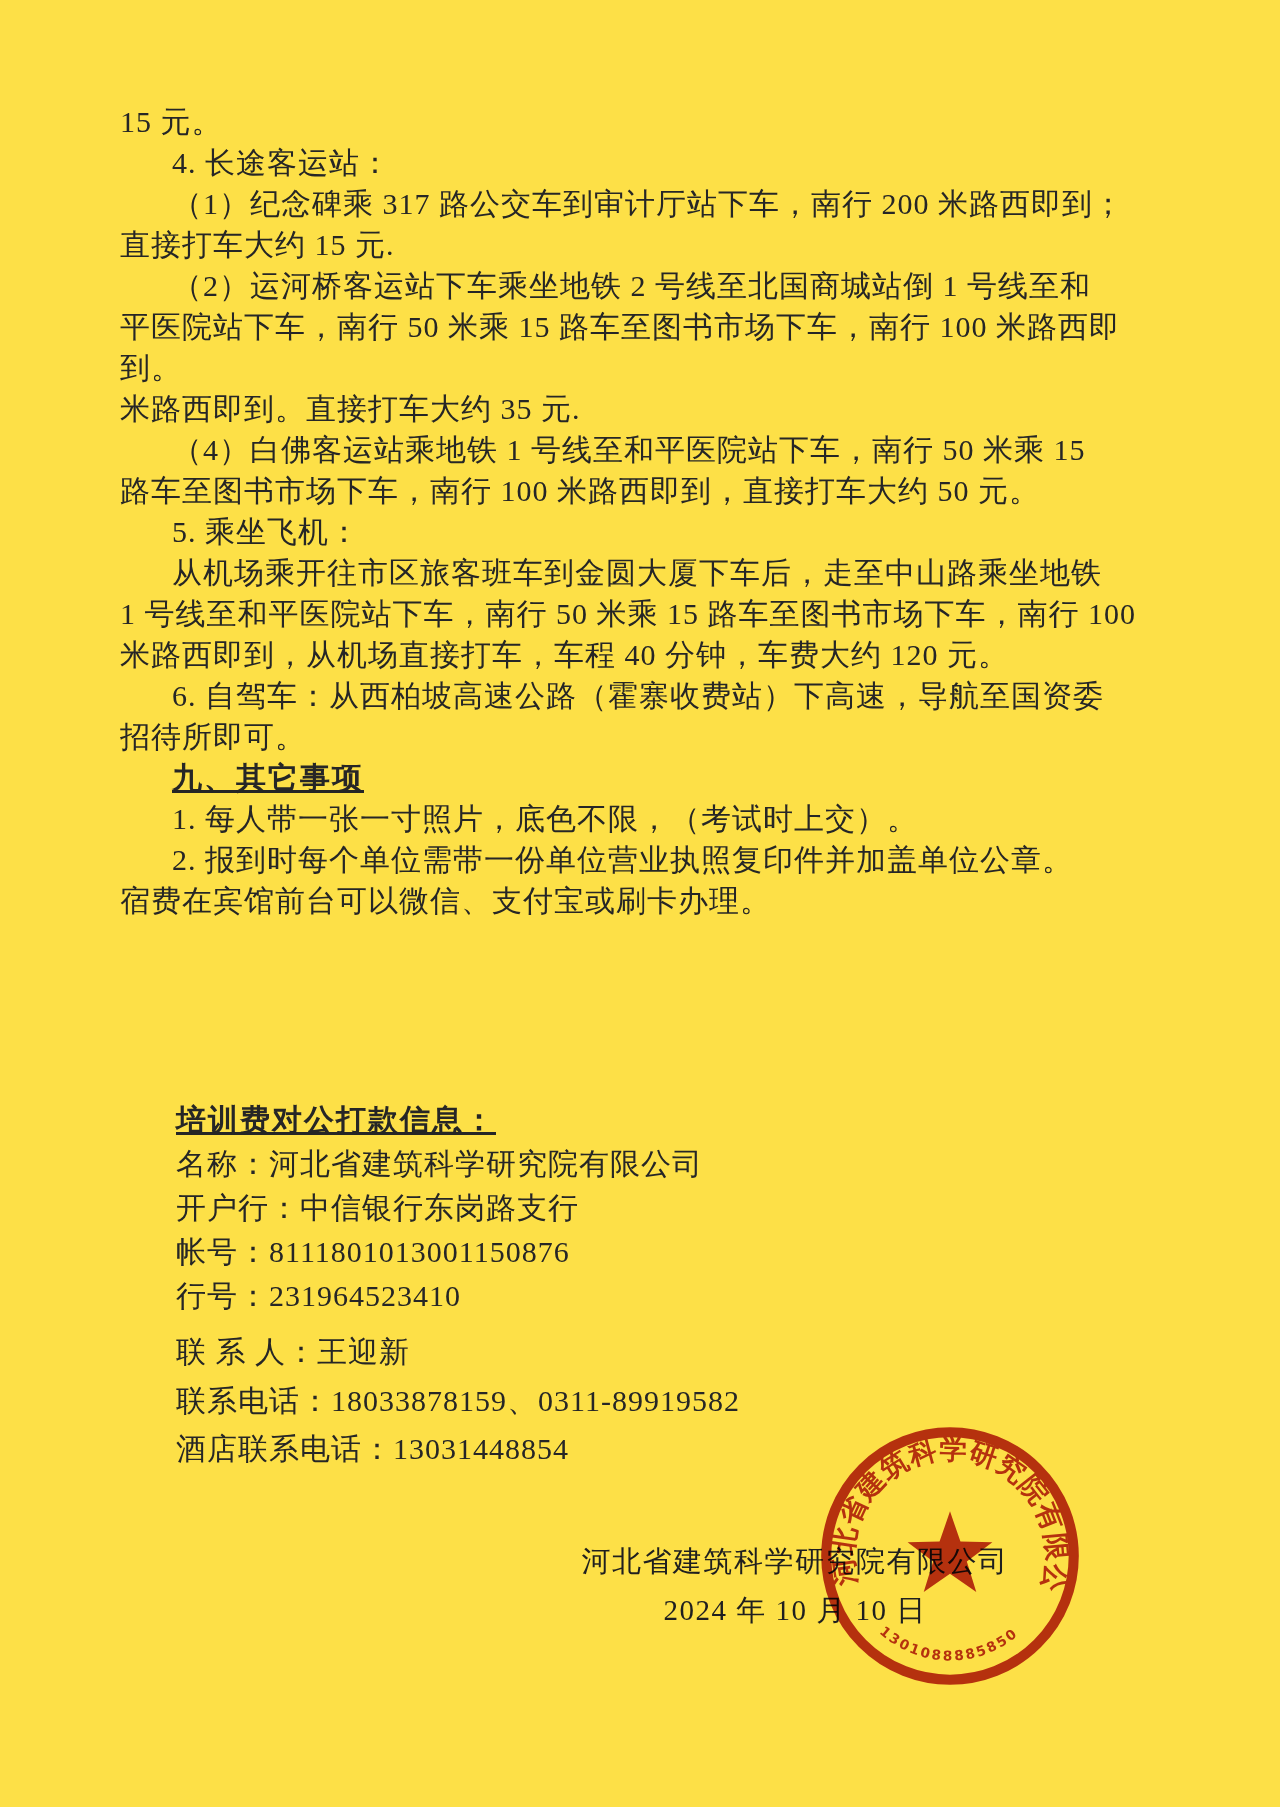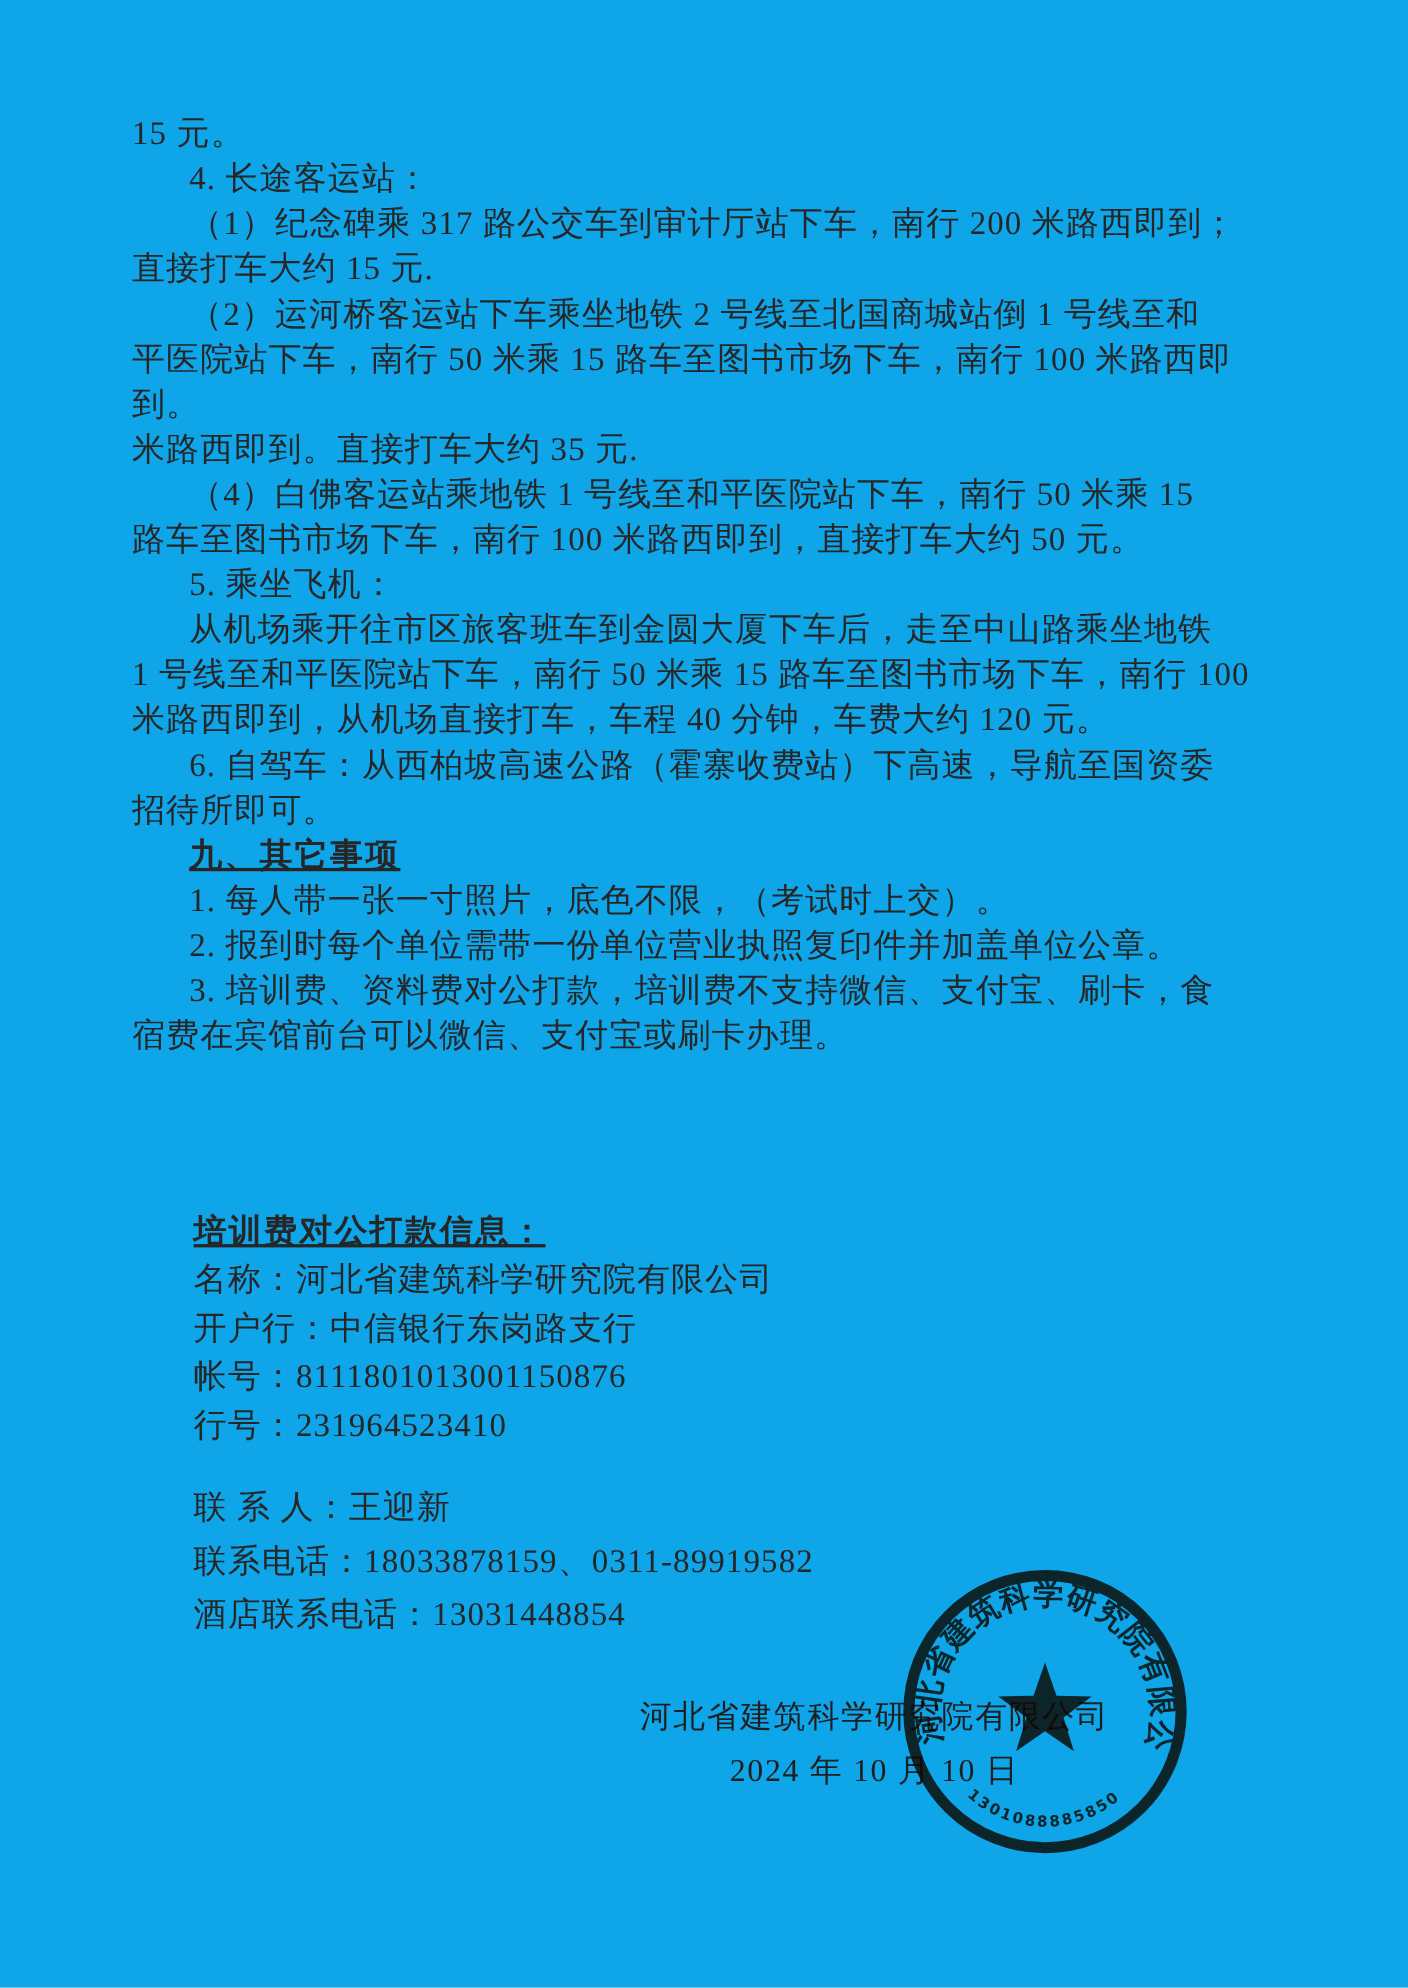--- a/index.html
+++ b/index.html
@@ -1,29 +1,29 @@
 <!DOCTYPE html>
 <html lang="zh"><head>
 <meta charset="utf-8">
 <style>
   html,body { margin:0; padding:0; background:#e8e8e8; }
   .page {
     position:relative;
     width:1280px; height:1807px;
     margin:0 auto;
-    background:#0ea5e9;
+    background:#fde047;
     overflow:hidden;
     font-family:"Liberation Serif", serif;
     color:#262626;
   }
   
   .doc-block { position:absolute; font-size:30px; letter-spacing:1px; }
   #body-block   { left:120px; top:101px;  width:1060px; line-height:41px; }
   #bank-block   { left:176px; top:1058px; line-height:44px;margin-top:40px; }
-  #contact-block{ left:176px; top:1328px; line-height:48.5px;margin-top:19px; }
+  #contact-block{ left:176px; top:1328px; line-height:48.5px; }
   .line { white-space:pre; }
   .indent { padding-left:52px; }
   .hei {
     font-family:"Liberation Sans", sans-serif;
     font-weight:bold;
     letter-spacing:2px;
     text-decoration:underline;
   }
   
   #signature-block {
@@ -68,21 +68,20 @@
       <div class="line">路车至图书市场下车，南行 100 米路西即到，直接打车大约 50 元。</div>
       <div class="line indent">5. 乘坐飞机：</div>
       <div class="line indent">从机场乘开往市区旅客班车到金圆大厦下车后，走至中山路乘坐地铁</div>
       <div class="line">1 号线至和平医院站下车，南行 50 米乘 15 路车至图书市场下车，南行 100</div>
       <div class="line">米路西即到，从机场直接打车，车程 40 分钟，车费大约 120 元。</div>
       <div class="line indent">6. 自驾车：从西柏坡高速公路（霍寨收费站）下高速，导航至国资委</div>
       <div class="line">招待所即可。</div>
       <div class="line indent hei">九、其它事项</div>
       <div class="line indent">1. 每人带一张一寸照片，底色不限，（考试时上交）。</div>
       <div class="line indent">2. 报到时每个单位需带一份单位营业执照复印件并加盖单位公章。</div>
-      <div class="line indent">3. 培训费、资料费对公打款，培训费不支持微信、支付宝、刷卡，食</div>
       <div class="line">宿费在宾馆前台可以微信、支付宝或刷卡办理。</div>
     </div>
 
   <div id="bank-block" class="doc-block">
     <div class="line hei">培训费对公打款信息：</div>
     <div>
         <div class="line">名称：河北省建筑科学研究院有限公司</div>
         <div class="line">开户行：中信银行东岗路支行</div>
         <div class="line">帐号：8111801013001150876</div>
         <div class="line">行号：231964523410</div>

